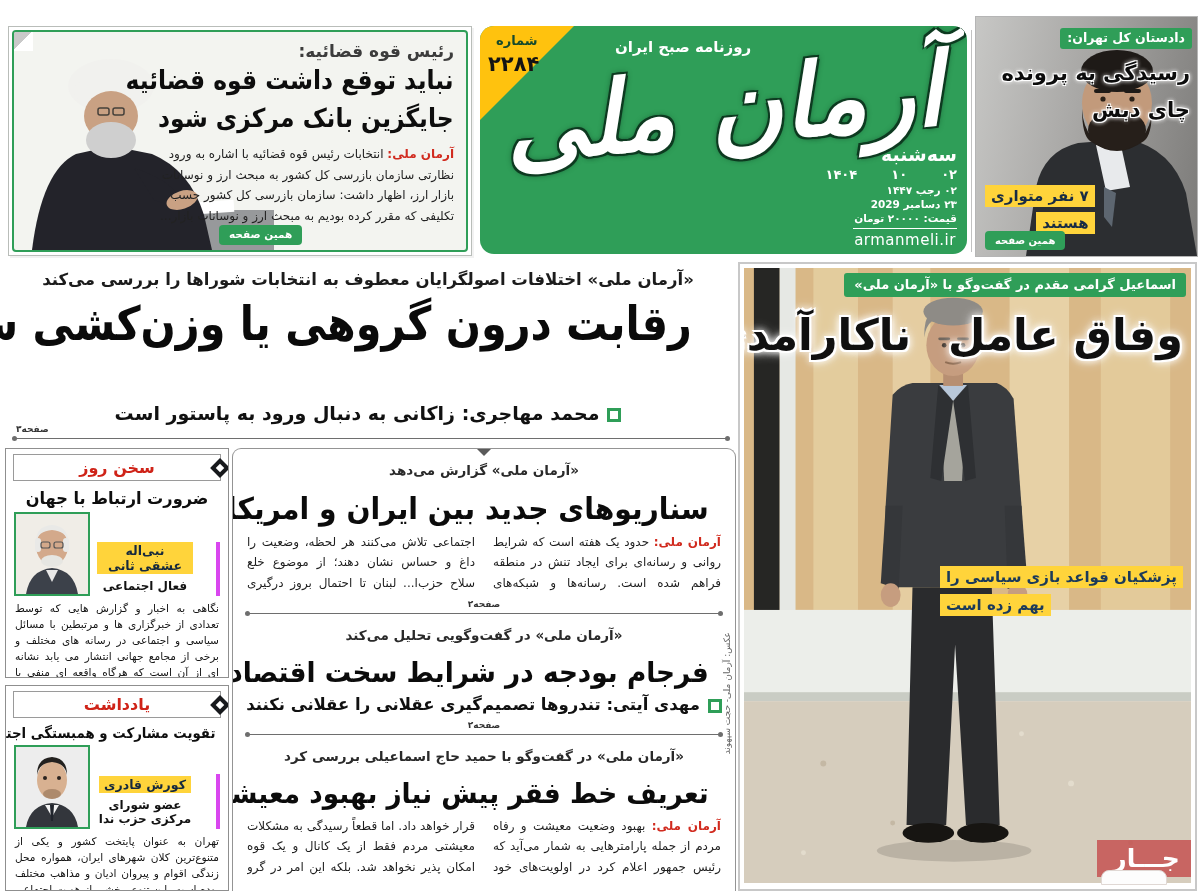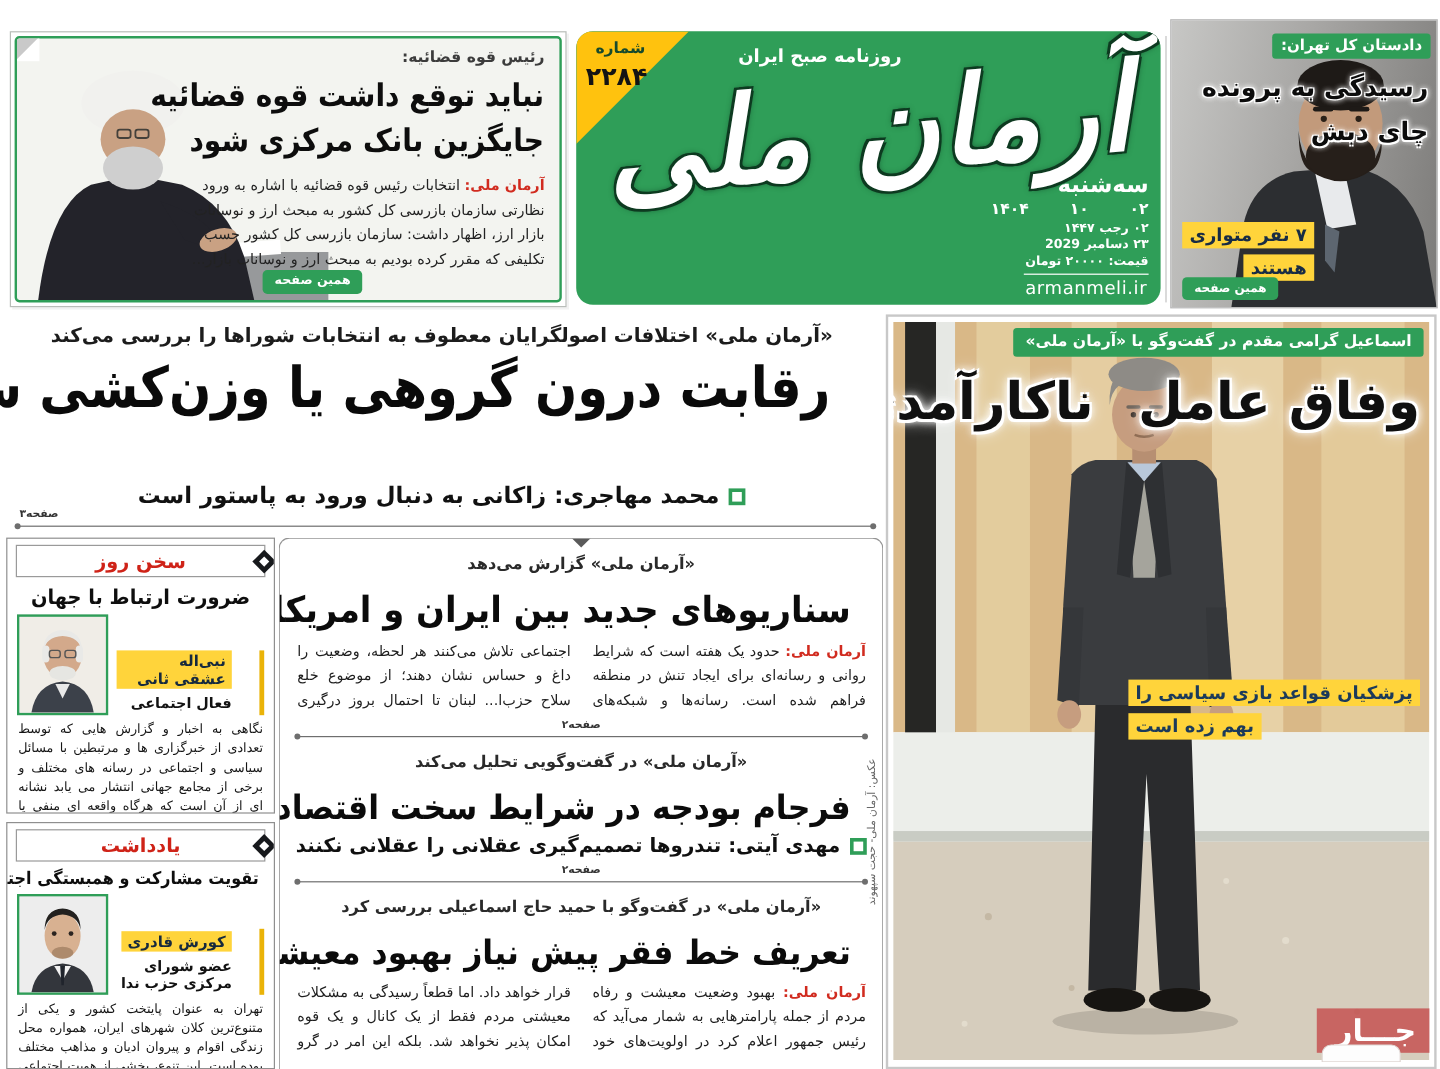--- a/index.html
+++ b/index.html
@@ -18,21 +18,21 @@
       border-radius:50%;background:#6e6e6e;}
   .divider::before{right:-2px;} .divider::after{left:-2px;}
 
   
   .tl{left:8px;top:26px;width:462px;height:228px;background:#fff;border:1px solid #b9bdb9;
       box-shadow:2px 2px 0 rgba(0,0,0,.05);}
   .tl-inner{position:absolute;inset:3px;border:2px solid #2f9e58;border-radius:4px;
       background:#f3f4f0;overflow:hidden;}
   .fold{position:absolute;top:-1px;left:-1px;width:20px;height:20px;
       background:linear-gradient(135deg,#c9c9c9 48%,#fff 50%);}
-  .tl-kicker{position:absolute;top:9px;right:12px;font-size:13px;font-weight:bold;color:#3c3c3c;}
+  .tl-kicker{position:absolute;top:9px;right:12px;font-size:17px;font-weight:bold;color:#3c3c3c;}
   .tl-h{position:absolute;top:30px;right:12px;text-align:right;color:#0d0d0d;font-weight:bold;}
   .tl-h span{display:block;font-size:26px;line-height:1.45;white-space:nowrap;
       transform:scaleX(.9);transform-origin:right center;}
   .tl-body{position:absolute;top:112px;right:12px;width:300px;margin:0;font-size:12px;
       line-height:1.72;text-align:right;color:#222;}
   .tl-badge{position:absolute;bottom:5px;left:205px;font-size:10.5px;}
 
   
   .masthead{left:480px;top:26px;width:487px;height:228px;background:#2f9e58;
       border-radius:14px;overflow:hidden;}
@@ -127,21 +127,21 @@
       display:flex;align-items:center;justify-content:center;color:#cf2318;font-size:16px;
       font-weight:bold;background:#fff;}
   .diamond{position:absolute;right:-7px;top:50%;width:14px;height:14px;background:#17191c;
       transform:translateY(-50%) rotate(45deg);}
   .diamond::after{content:"";position:absolute;inset:4px;background:#fff;}
   .side-h{text-align:center;font-size:17px;font-weight:bold;color:#0e0e0e;margin:7px 4px 4px;
       white-space:nowrap;transform:scaleX(.95);}
   .side-h.long{font-size:14.5px;transform:scaleX(.92);}
   .author{display:flex;align-items:flex-end;gap:7px;padding:0 8px;}
   .aphoto{flex:none;width:72px;height:80px;border:2px solid #2f9e58;background:#ececec;overflow:hidden;}
-  .ainfo{flex:1;text-align:right;border-left:none;border-right:4px solid #eab308;
+  .ainfo{flex:1;text-align:center;border-left:none;border-right:4px solid #d946ef;
       padding-right:23px;padding-bottom:3px;}
   .aname{display:inline-block;background:#ffd43b;color:#16293d;font-size:12.5px;font-weight:bold;
       padding:1px 5px;margin-bottom:5px;}
   .arole{font-size:12px;font-weight:bold;color:#121212;}
   .side-body{padding:5px 9px 1px;font-size:10.6px;line-height:1.5;text-align:justify;color:#151515;}
 </style>
 </head>
 <body>
 
 <div class="page">

